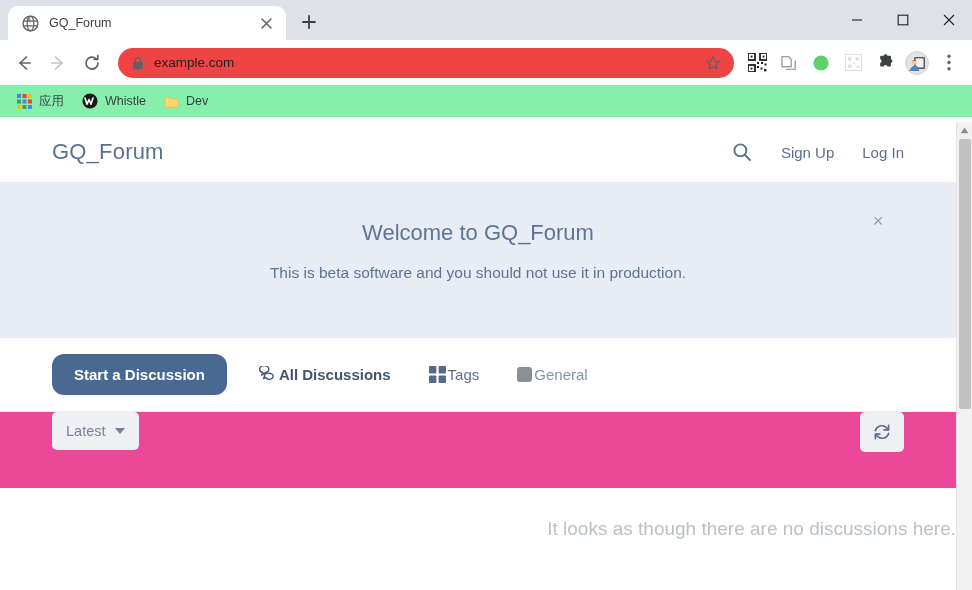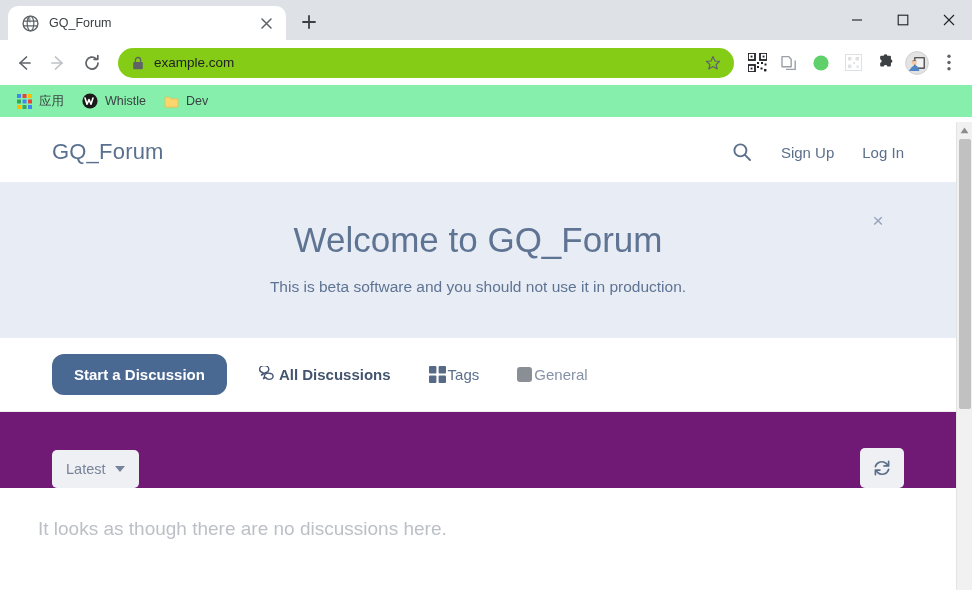--- a/index.html
+++ b/index.html
@@ -43,21 +43,21 @@
   
   .toolbar {
     height: 45px; background: #fff; display: flex; align-items: center;
     padding: 0 8px; gap: 2px;
   }
   .navbtn {
     width: 32px; height: 32px; border-radius: 50%;
     display: flex; align-items: center; justify-content: center; flex: 0 0 32px;
   }
   .omnibox {
-    flex: 1 1 auto; height: 30px; background: #84cc16; border-radius: 16px;
+    flex: 1 1 auto; height: 30px; background: #ef4444; border-radius: 16px;
     display: flex; align-items: center; padding: 0 8px 0 14px;
     margin: 0 6px 0 8px; gap: 10px; min-width: 0;
   }
   .omni-url {
     flex: 1 1 auto; font-size: 13.5px; color: #202124;
     white-space: nowrap; overflow: hidden; text-overflow: ellipsis;
   }
   .omni-star { width: 26px; height: 26px; border-radius: 50%; display:flex; align-items:center; justify-content:center; flex:0 0 26px; }
   .tb-icon {
     width: 30px; height: 30px; display: flex; align-items: center;
@@ -87,21 +87,21 @@
   .brand { font-size: 22px; color: #5a708f; letter-spacing: .2px; }
   .fh-right { margin-left: auto; display: flex; align-items: center; gap: 28px; }
   .fh-link { font-size: 15px; color: #5c6f8a; }
   .search-btn { display: flex; align-items: center; justify-content: center; width: 22px; height: 22px; }
 
   
   .hero {
     background: #e7ecf5; padding: 38px 52px 34px; text-align: center;
     position: relative; height: 156px;
   }
-  .hero-title { font-size: 35px; color: #5f7493; font-weight: 400; margin-bottom: 18px; }
+  .hero-title { font-size: 22px; color: #5f7493; font-weight: 400; margin-bottom: 18px; }
   .hero-sub { font-size: 15.5px; color: #5f7493; }
   .hero-close {
     position: absolute; right: 66px; top: 26px; width: 24px; height: 24px;
     display: flex; align-items: center; justify-content: center;
     font-size: 19px; color: #96a3b8; line-height: 1;
   }
 
   
   .navrow {
     height: 74px; display: flex; align-items: center;
@@ -117,40 +117,40 @@
     display: flex; align-items: center; gap: 2px; padding: 6px 8px;
     white-space: nowrap;
   }
   .navitem-label { font-size: 15px; color: #5c6f8a; }
   .navitem-label.strong { font-weight: bold; color: #43556e; }
   .navitem-label.muted { color: #8592a6; }
   .tagdot { width: 15px; height: 15px; border-radius: 3px; background: #8a8f96; display:block; }
 
   
   .ctrlrow {
-    height: 76px; display: flex; align-items: flex-end;
-    padding: 0 52px; background: #701a75;
+    height: 76px; display: flex; align-items: flex-start;
+    padding: 0 52px; background: #ec4899;
   }
   .sortbtn {
     background: #eef0f3; border: none; border-radius: 5px;
     padding: 11px 14px; display: flex; align-items: center; gap: 9px;
   }
   .sortbtn-label { font-size: 14.5px; color: #77839a; }
   .caret {
     width: 0; height: 0; border-left: 5px solid transparent;
     border-right: 5px solid transparent; border-top: 6px solid #77839a;
   }
   .refresh-btn {
     margin-left: auto; width: 44px; height: 40px; border-radius: 5px;
     background: #eef0f3; display: flex; align-items: center; justify-content: center;
   }
 
   
   .empty {
-    text-align: left; font-size: 19px; color: #bcc0c6; padding-top: 30px; margin-left: 38px;
+    text-align: right; font-size: 19px; color: #bcc0c6; padding-top: 30px;
   }
 
   
   .scrollbar {
     position: absolute; right: 0; top: 122px; width: 16px; height: 468px;
     background: #f1f1f1; border-left: 1px solid #e4e4e4;
   }
   .sb-up {
     height: 17px; display: flex; align-items: center; justify-content: center;
     background: #f1f1f1;

